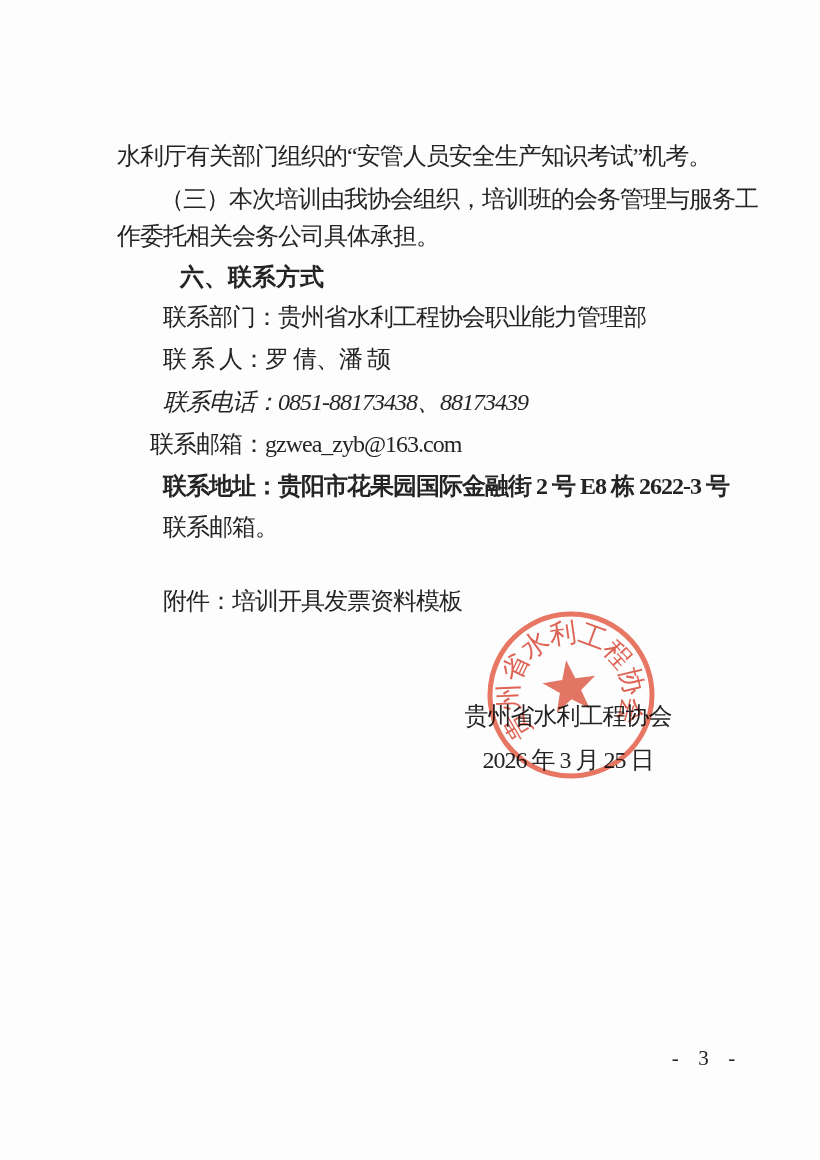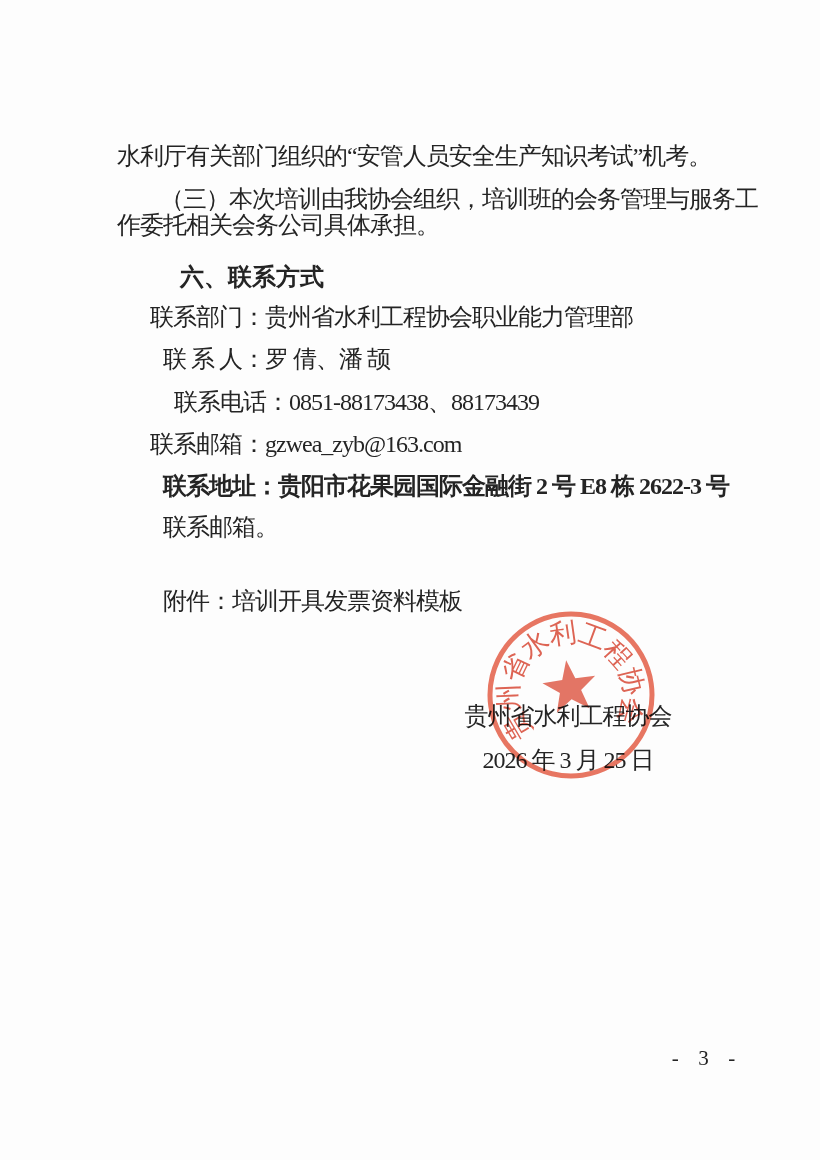--- a/index.html
+++ b/index.html
@@ -64,29 +64,29 @@
 </style>
 </head>
 <body>
 
 <div class="page">
 
   <div class="line" style="top:141px; left:117px;">水利厅有关部门组织的“安管人员安全生产知识考试”机考。</div>
 
   <div class="line" style="top:184px; left:160px;">（三）本次培训由我协会组织，培训班的会务管理与服务工</div>
 
-  <div class="line" style="top:210px; left:117px;">作委托相关会务公司具体承担。</div>
+  <div class="line" style="top:221px; left:117px;">作委托相关会务公司具体承担。</div>
 
   <div class="line heading" style="top:262px; left:163px;">六、联系方式</div>
 
-  <div class="line" style="top:302px; left:150px;">联系部门：贵州省水利工程协会职业能力管理部</div>
+  <div class="line" style="top:302px; left:163px;">联系部门：贵州省水利工程协会职业能力管理部</div>
 
   <div class="line" style="top:344px; left:163px;">联 系 人：罗 倩、潘 颉</div>
 
-  <div class="line" style="top:387px; left:174px;">联系电话：0851-88173438、88173439</div>
+  <div class="line" style="top:387px; left:163px;font-style:italic;">联系电话：0851-88173438、88173439</div>
 
   <div class="line" style="top:429px; left:150px;">联系邮箱：gzwea_zyb@163.com</div>
 
   <div class="line" style="top:471px; left:163px;font-weight:bold;">联系地址：贵阳市花果园国际金融街 2 号 E8 栋 2622-3 号</div>
 
   <div class="line" style="top:512px; left:163px;">联系邮箱。</div>
 
   <div class="line" style="top:586px; left:163px;font-family:Liberation Serif, serif;">附件：培训开具发票资料模板</div>
 
   <div class="sig-block line" style="top:701px; left:430px;">贵州省水利工程协会</div>

